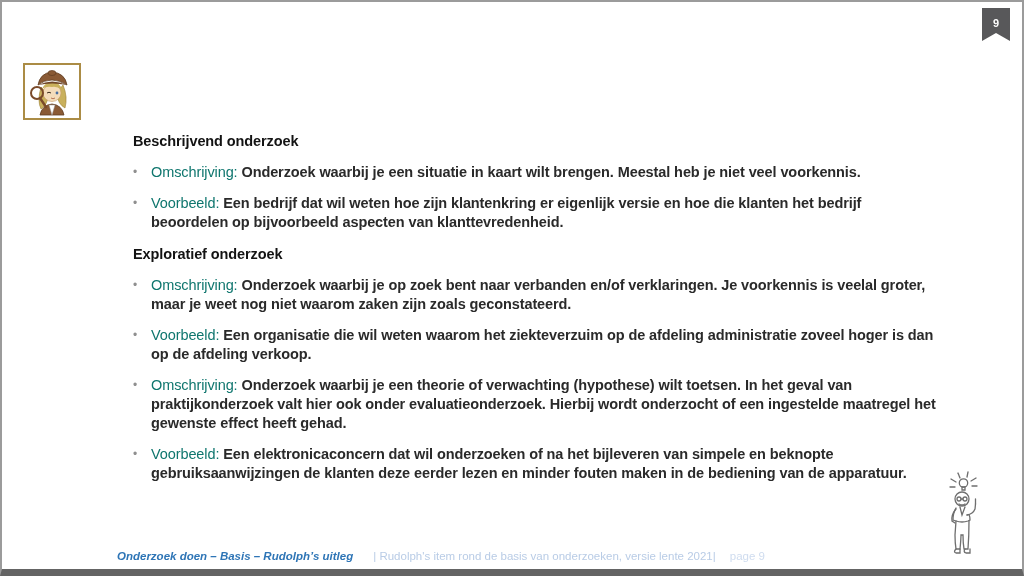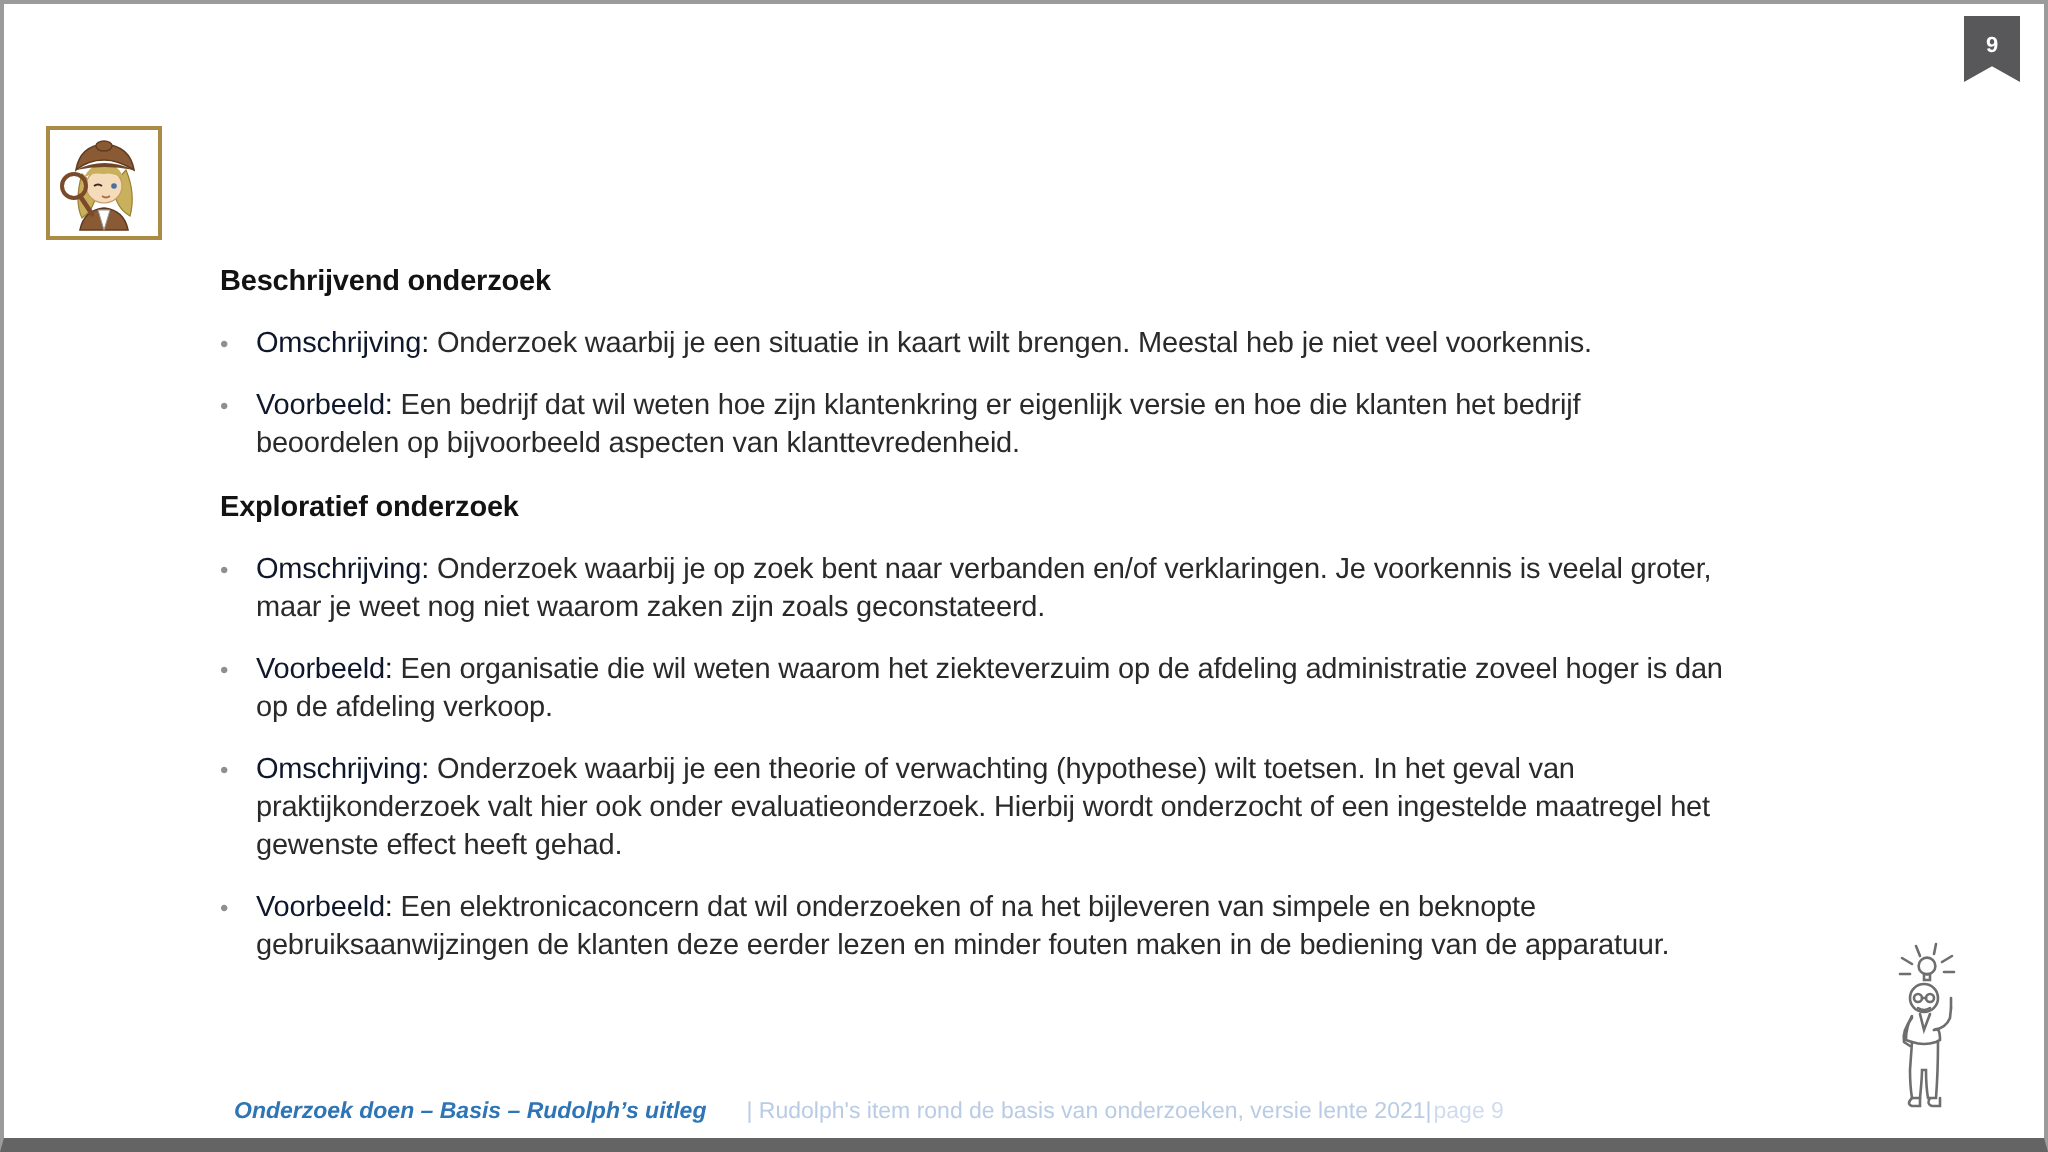--- a/index.html
+++ b/index.html
@@ -37,48 +37,48 @@
     display: flex; align-items: center; justify-content: center;
   }
 
   .title {
     position: absolute; left: 115px; top: 59px;
     font-size: 22px; font-weight: bold; color: #131313;
     letter-spacing: -0.2px;
   }
 
   .content {
-    position: absolute; left: 108px; top: 124px;
+    position: absolute; left: 131px; top: 124px;
     width: 832px;
     font-size: 14.5px; line-height: 19px; color: #2a2a2a;
     letter-spacing: -0.1px;
   }
   .section-heading {
     font-size: 14.5px; font-weight: bold; color: #131313;
     margin-top: 13px; margin-bottom: 12px;
   }
   .bullet { display: flex; margin-bottom: 12px; }
   .dot {
     width: 18px; flex: 0 0 18px;
     color: #8f8f8f; font-size: 12px; line-height: 19px;
   }
   .bullet-body { flex: 1; }
-  .lbl { color: #0f172a; }
-  .txt { white-space: pre-line; }
+  .lbl { color: #0f766e; }
+  .txt { white-space: pre-line; font-weight: bold; }
 
   
   .footer {
     position: absolute; left: 115px; top: 548px;
     font-size: 11.5px; white-space: nowrap;
   }
   .footer .f-left {
     color: #2e75b6; font-weight: bold; font-style: italic; margin-top: 40px;
   }
   .footer .f-meta { color: #b9cce6; margin-left: 20px; }
-  .footer .f-page { color: #cfdcef; margin-left: 1px; text-align: right; }
+  .footer .f-page { color: #cfdcef; margin-left: 14px; text-align: right; }
 
   
   .idea-figure {
     position: absolute; right: 32px; bottom: 10px;
     width: 52px; height: 88px;
   }
 </style>
 </head>
 <body>
 

